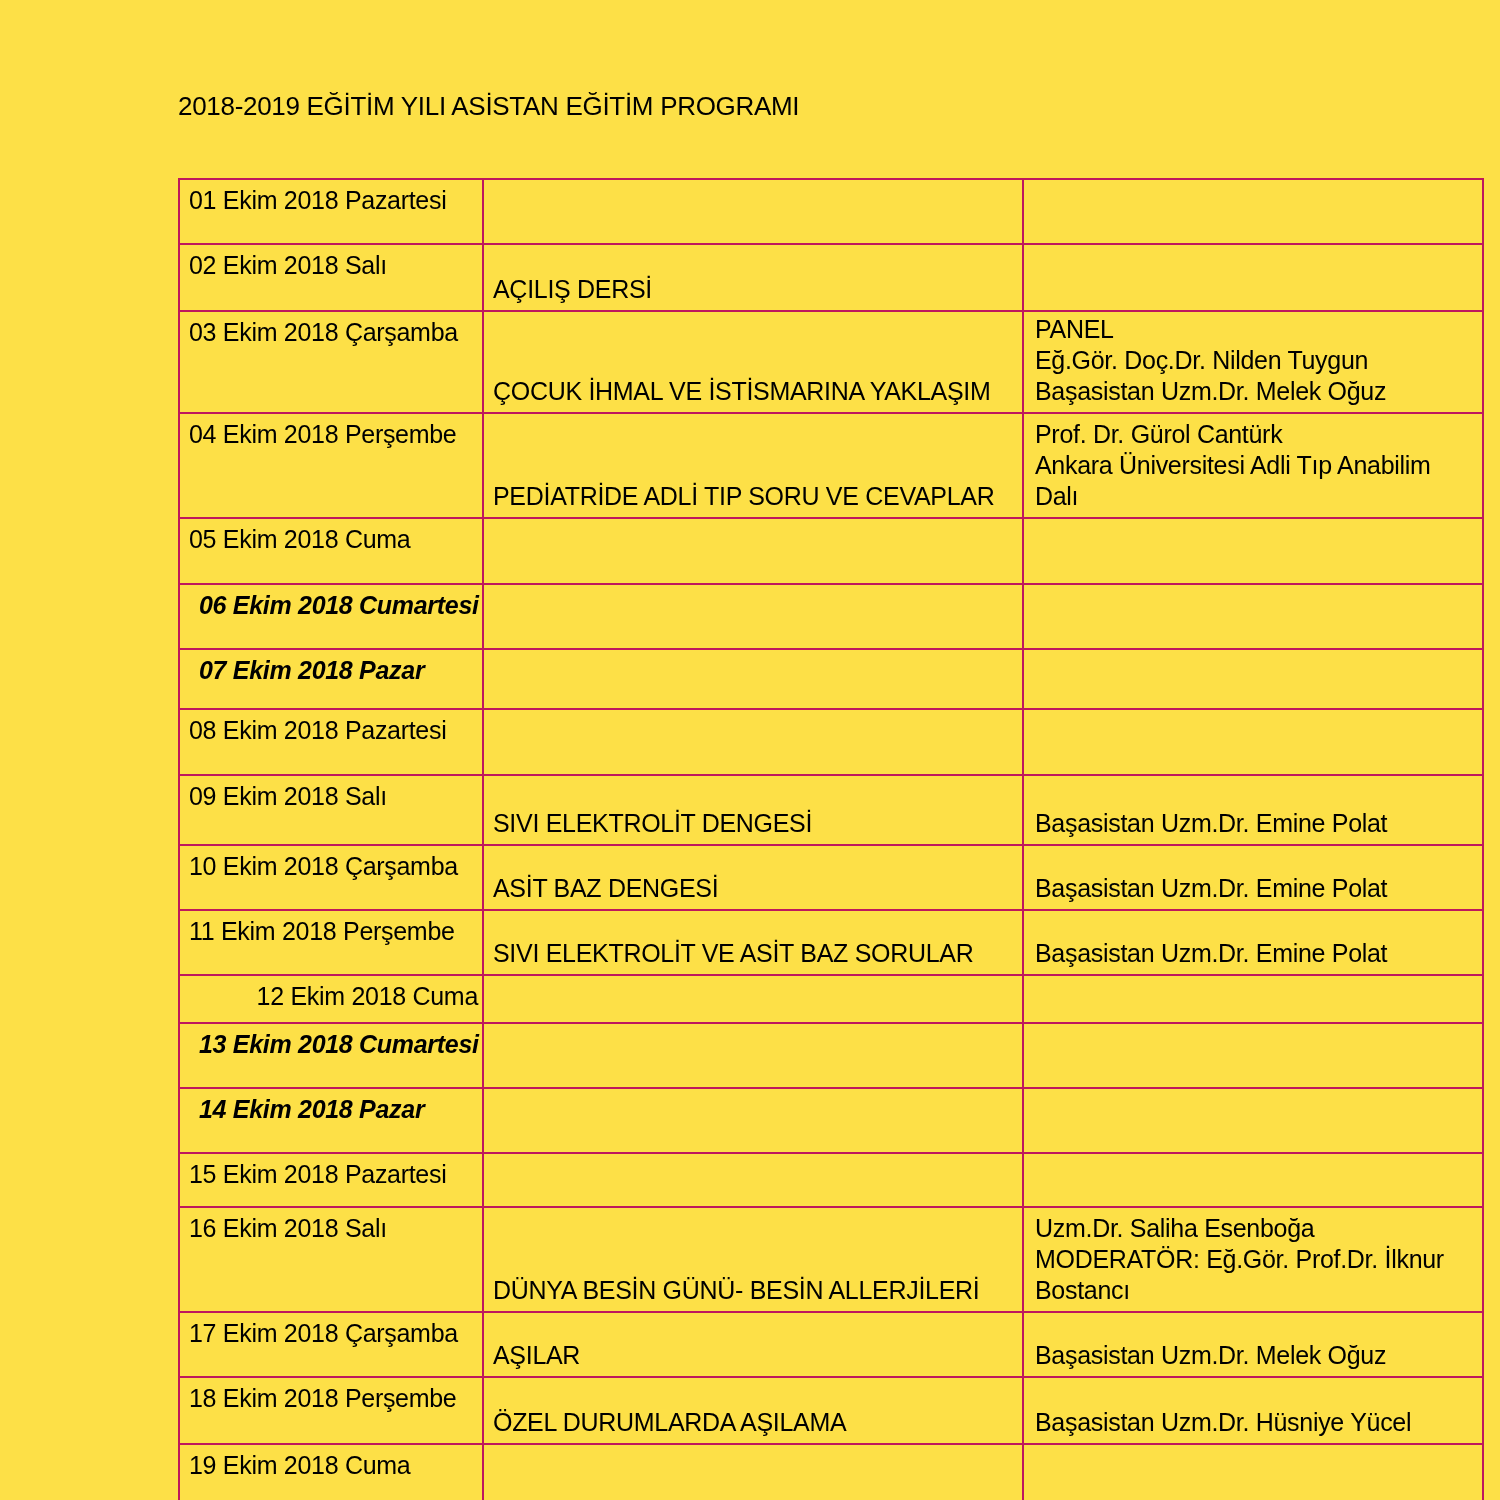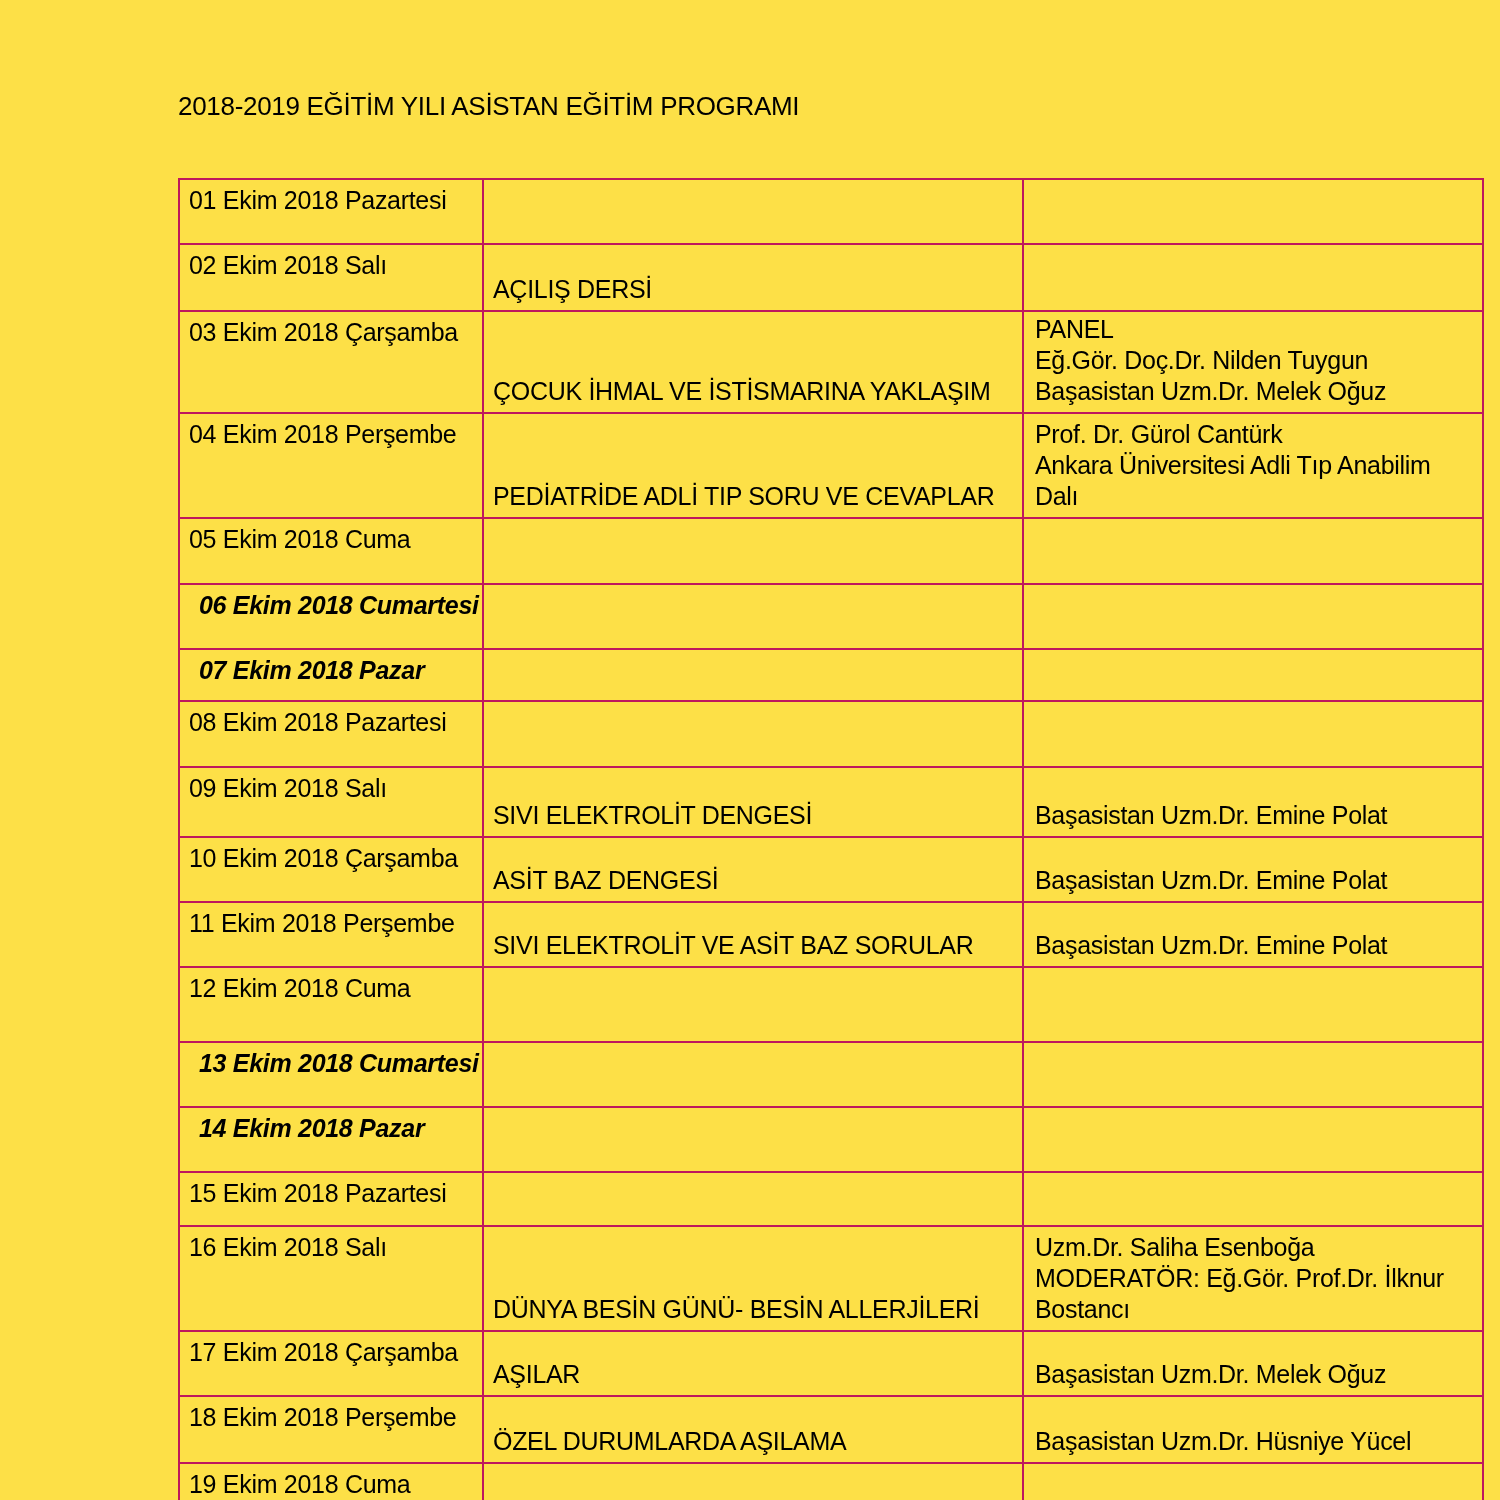--- a/index.html
+++ b/index.html
@@ -126,21 +126,21 @@
           <td class="col-topic"></td>
           <td class="col-lecturer"></td>
         </tr>
         <tr class="weekend" style="height: 65px;">
           <td class="col-date">
             <div class="cell-line">06 Ekim 2018 Cumartesi</div>
           </td>
           <td class="col-topic"></td>
           <td class="col-lecturer"></td>
         </tr>
-        <tr class="weekend" style="height: 52px;">
+        <tr class="weekend" style="height: 60px;">
           <td class="col-date">
             <div class="cell-line">07 Ekim 2018 Pazar</div>
           </td>
           <td class="col-topic"></td>
           <td class="col-lecturer"></td>
         </tr>
         <tr style="height: 66px;">
           <td class="col-date">
             <div class="cell-line">08 Ekim 2018 Pazartesi</div>
           </td>
@@ -173,21 +173,21 @@
           <td class="col-date">
             <div class="cell-line">11 Ekim 2018 Perşembe</div>
           </td>
           <td class="col-topic">
             <div class="cell-line">SIVI ELEKTROLİT VE ASİT BAZ SORULAR</div>
           </td>
           <td class="col-lecturer">
             <div class="cell-line">Başasistan Uzm.Dr. Emine Polat</div>
           </td>
         </tr>
-        <tr style="height: 75px;">
+        <tr style="height: 48px; text-align: right;">
           <td class="col-date">
             <div class="cell-line">12 Ekim 2018 Cuma</div>
           </td>
           <td class="col-topic"></td>
           <td class="col-lecturer"></td>
         </tr>
         <tr class="weekend" style="height: 65px;">
           <td class="col-date">
             <div class="cell-line">13 Ekim 2018 Cumartesi</div>
           </td>

